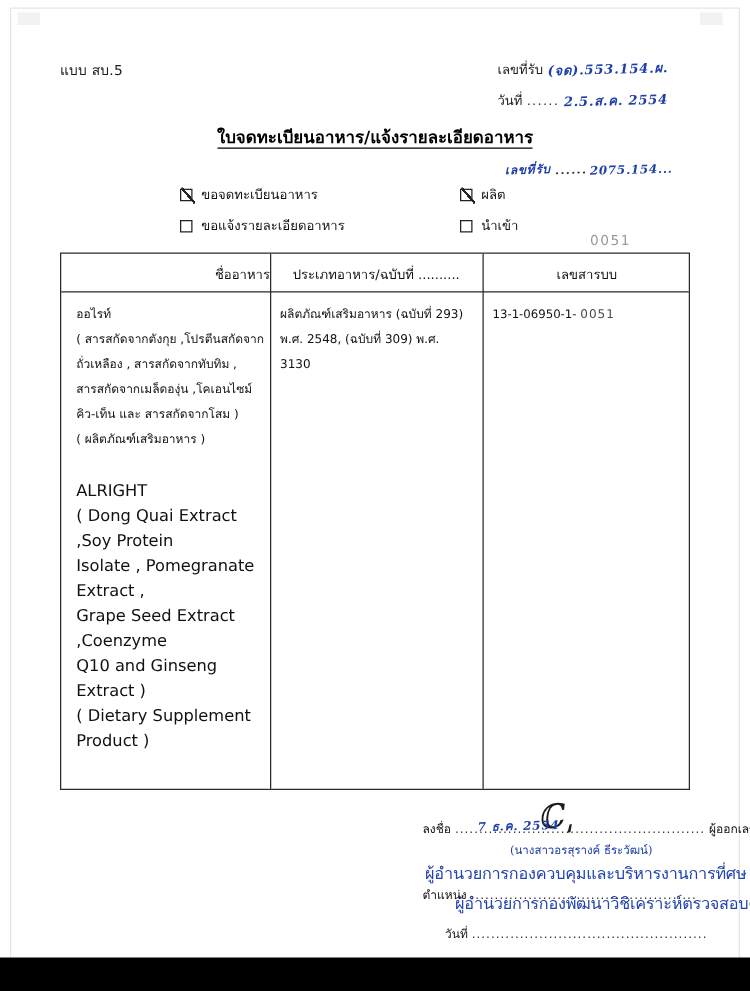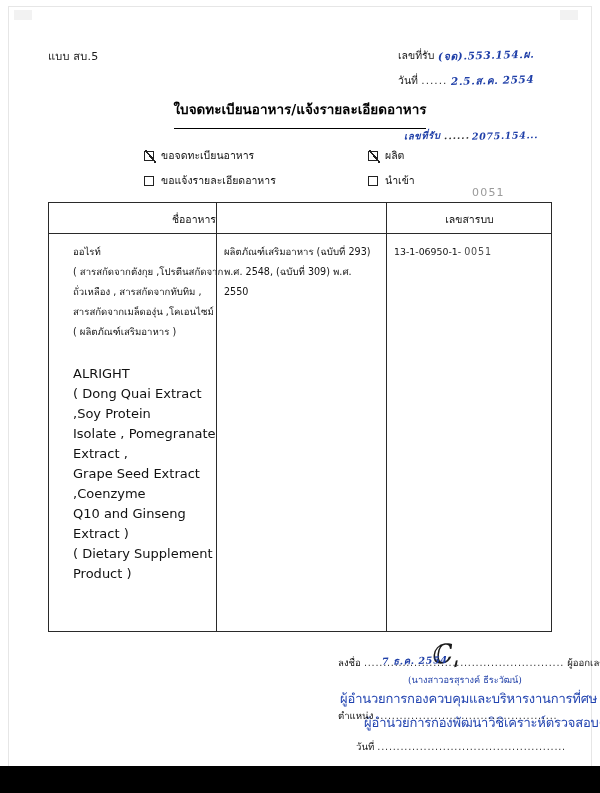--- a/index.html
+++ b/index.html
@@ -76,21 +76,21 @@
     position: absolute;
     left: 0; top: 98px;
     width: 600px;
     text-align: center;
     font-size: 13.5px;
     font-weight: 700;
     color: #000;
   }
   .doc-title span {
     border-bottom: 1.4px solid #000;
-    padding-bottom: 11px;
+    padding-bottom: 0;
   }
 
   .hand-note-title {
     position: absolute;
     left: 404px; top: 128px;
     font-size: 9.5px;
     white-space: nowrap;
   }
 
   
@@ -183,21 +183,21 @@
 
   .cell {
     position: absolute;
     top: 31px;
     box-sizing: border-box;
     padding: 8px 8px 0 8px;
     font-size: 9.6px;
     color: #111;
     line-height: 20px;
   }
-  .cell-1 { left: 16px; width: 167px; }
+  .cell-1 { left: 4px; width: 167px; }
   .cell-2 { left: 167px; width: 170px; }
   .cell-3 { left: 337px; width: 167px; }
 
   .cell-1 .en { font-size: 13px; }
   .cell-1 .gap { height: 22px; }
 
   .reg-no { white-space: nowrap; font-size: 9.4px; }
   .reg-stamp {
     color: #4a4a4a;
     letter-spacing: .8px;
@@ -321,40 +321,42 @@
   </div>
 
   <div class="stamp-0051">0051</div>
 
   <div class="tbl">
     <div class="tbl-head"></div>
     <div class="vline v1"></div>
     <div class="vline v2"></div>
 
     <div class="th th-1">ชื่ออาหาร</div>
+    <div class="th th-2">ประเภทอาหาร/ฉบับที่ ..........</div>
     <div class="th th-3">เลขสารบบ</div>
 
     <div class="cell cell-1">
       <div>ออไรท์</div>
       <div>( สารสกัดจากตังกุย ,โปรตีนสกัดจาก</div>
       <div>ถั่วเหลือง , สารสกัดจากทับทิม ,</div>
       <div>สารสกัดจากเมล็ดองุ่น ,โคเอนไซม์</div>
+      <div>คิว-เท็น  และ สารสกัดจากโสม )</div>
       <div>( ผลิตภัณฑ์เสริมอาหาร )</div>
       <div class="gap"></div>
       <div class="en">ALRIGHT</div>
       <div class="en">(  Dong Quai Extract ,Soy Protein</div>
       <div class="en">Isolate ,  Pomegranate Extract ,</div>
       <div class="en">Grape Seed Extract ,Coenzyme</div>
       <div class="en">Q10  and Ginseng Extract )</div>
       <div class="en">( Dietary Supplement Product )</div>
     </div>
 
     <div class="cell cell-2">
       <div>ผลิตภัณฑ์เสริมอาหาร (ฉบับที่ 293)</div>
-      <div>พ.ศ. 2548, (ฉบับที่ 309) พ.ศ. 2550</div>
+      <div>พ.ศ. 2548, (ฉบับที่ 309) พ.ศ. 3130</div>
     </div>
 
     <div class="cell cell-3">
       <div class="reg-no">
         <span>13-1-06950-1-</span>
         <span class="reg-stamp">0051</span>
       </div>
     </div>
   </div>
 

